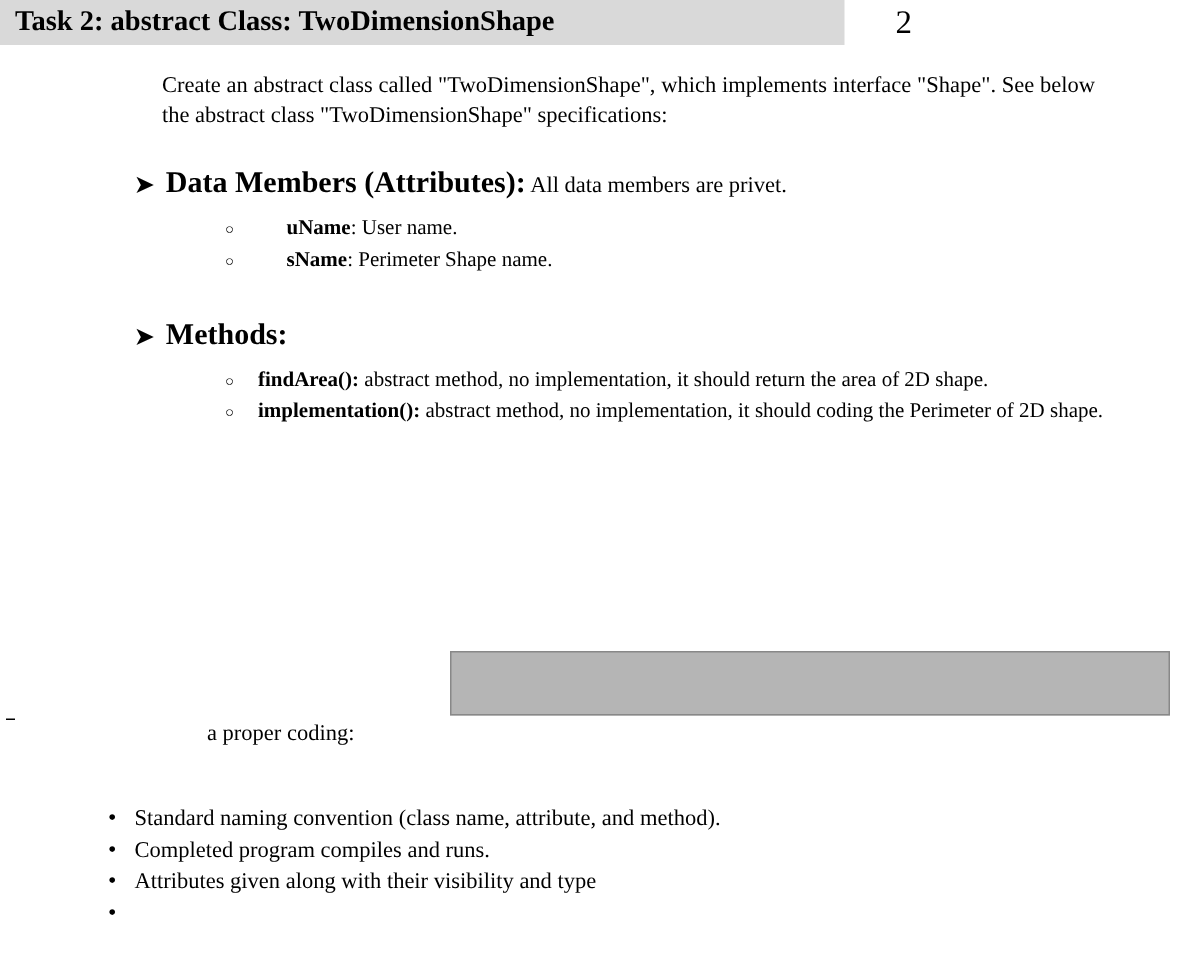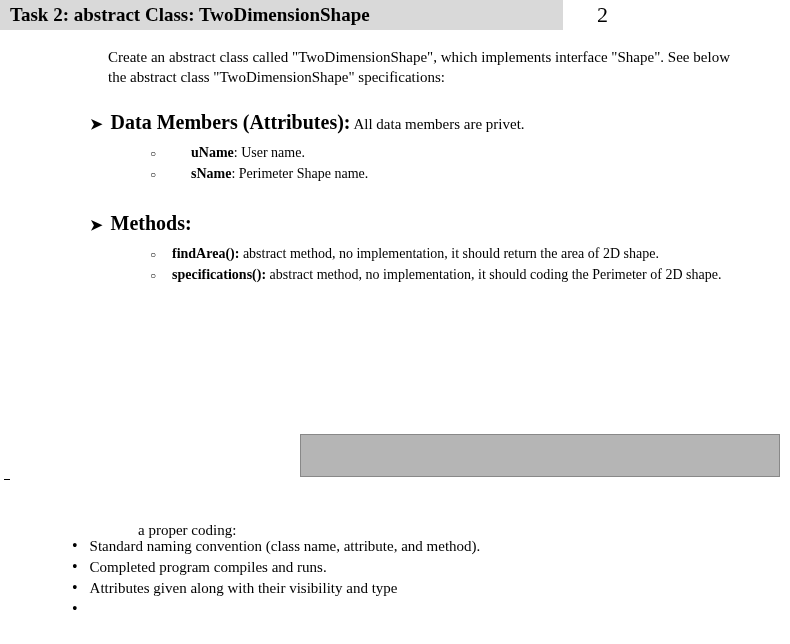--- a/index.html
+++ b/index.html
@@ -106,21 +106,21 @@
     .left-border-mark {
       position: absolute;
       top: 430px;
       left: 4px;
       height: 50px;
       width: 6px;
       border-bottom: 1px solid #000;
     }
     .proper-coding {
       position: absolute;
-      top: 522px;
+      top: 481px;
       left: 138px;
       font-size: 15px;
     }
     .dot-list {
       position: absolute;
       top: 536px;
       left: 72px;
       right: 20px;
     }
     .dot-item {
@@ -177,21 +177,21 @@
   <div class="sub-list">
     <div class="sub-item">
       <span class="circle-bullet">○</span>
       <span class="sub-item-content method-desc">
         <span class="bold-name">findArea():</span><span>  abstract method, no implementation, it should return the area of 2D shape.</span>
       </span>
     </div>
     <div class="sub-item">
       <span class="circle-bullet">○</span>
       <span class="sub-item-content method-desc">
-        <span class="bold-name">specifications():</span><span> abstract method, no implementation, it should coding the Perimeter of 2D shape.</span>
+        <span class="bold-name">implementation():</span><span> abstract method, no implementation, it should coding the Perimeter of 2D shape.</span>
       </span>
     </div>
   </div>
 </div>
 
 <div class="left-border-mark"></div>
 <div class="gray-box"></div>
 
 <div class="proper-coding">a proper coding:</div>
 

